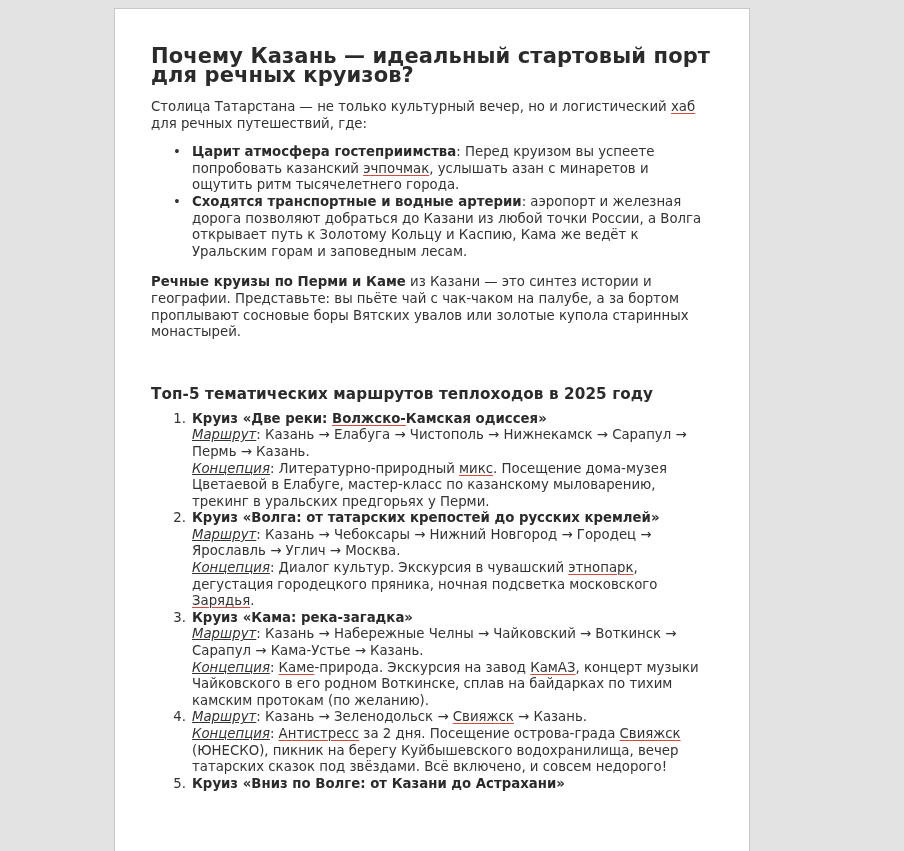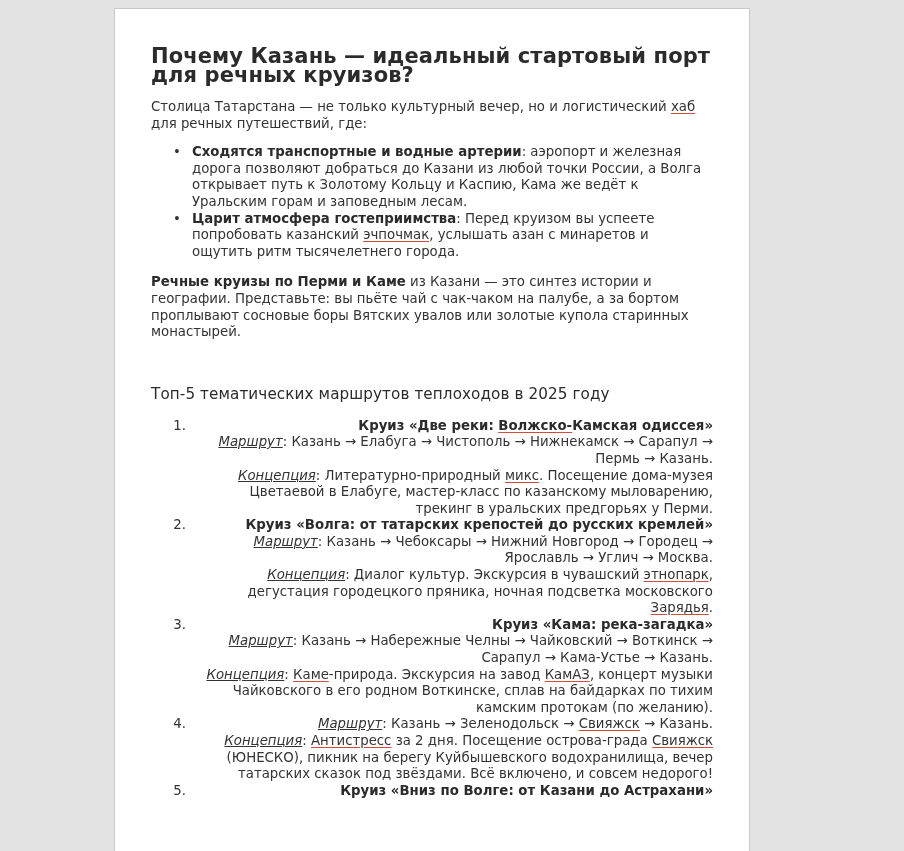--- a/index.html
+++ b/index.html
@@ -38,23 +38,23 @@
     font-size: 21px;
     line-height: 19px;
     font-weight: bold;
     color: #2b2b2b;
     margin: 0 0 14px 0;
     letter-spacing: 0.1px;
   }
   h2.heading2 {
     font-size: 15.2px;
     line-height: 19px;
-    font-weight: normal;
+    font-weight: bold;
     color: #2b2b2b;
-    margin: 44px 0 14px 0;
+    margin: 44px 0 7px 0;
     letter-spacing: 0.1px;
   }
 
   p.para {
     margin: 0 0 12px 0;
   }
   p.para-last {
     margin: 0;
   }
 
@@ -82,21 +82,20 @@
     margin: 0;
     padding: 0 0 0 41px;
     list-style: none;
     counter-reset: route;
   }
   ol.routes > li {
     position: relative;
     counter-increment: route;
     margin: 0;
     padding: 0;
-    text-align: right;
   }
   ol.routes > li::before {
     content: counter(route) ".";
     position: absolute;
     left: -26px;
     top: 0;
     width: 20px;
     text-align: right;
     color: #333333;
   }
@@ -117,22 +116,22 @@
 <body>
 
 <div id="page">
   <div class="doc">
 
     <h2 class="heading">Почему Казань — идеальный стартовый порт для речных круизов?</h2>
 
     <p class="para"><span>Столица Татарстана — не только культурный вечер, но и логистический </span><span class="sp">хаб</span><span> для речных путешествий, где:</span></p>
 
     <ul class="bullets">
+      <li><b>Царит атмосфера гостеприимства</b><span>: Перед круизом вы успеете попробовать казанский </span><span class="sp">эчпочмак</span><span>, услышать азан с минаретов и ощутить ритм тысячелетнего города.</span></li>
       <li><b>Сходятся транспортные и водные артерии</b><span>: аэропорт и железная дорога позволяют добраться до Казани из любой точки России, а Волга открывает путь к Золотому Кольцу и Каспию, Кама же ведёт к Уральским горам и заповедным лесам.</span></li>
-      <li><b>Царит атмосфера гостеприимства</b><span>: Перед круизом вы успеете попробовать казанский </span><span class="sp">эчпочмак</span><span>, услышать азан с минаретов и ощутить ритм тысячелетнего города.</span></li>
     </ul>
 
     <p class="para-last"><b>Речные круизы по Перми и Каме</b><span> из Казани — это синтез истории и географии. Представьте: вы пьёте чай с чак-чаком на палубе, а за бортом проплывают сосновые боры Вятских увалов или золотые купола старинных монастырей.</span></p>
 
     <h2 class="heading2">Топ-5 тематических маршрутов теплоходов в 2025 году</h2>
 
     <ol class="routes">
 
       <li>
         <div><b><span>Круиз «Две реки: </span><span class="sp">Волжско-</span><span>Камская одиссея»</span></b></div>

